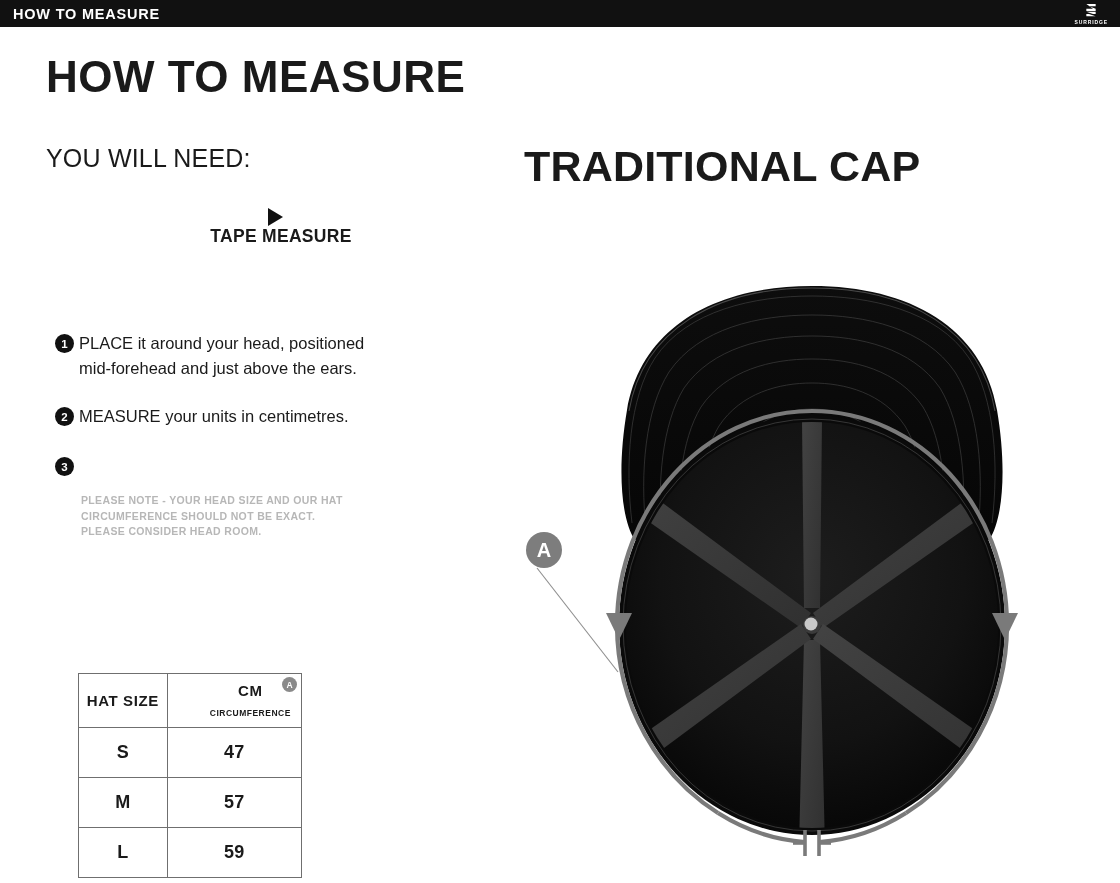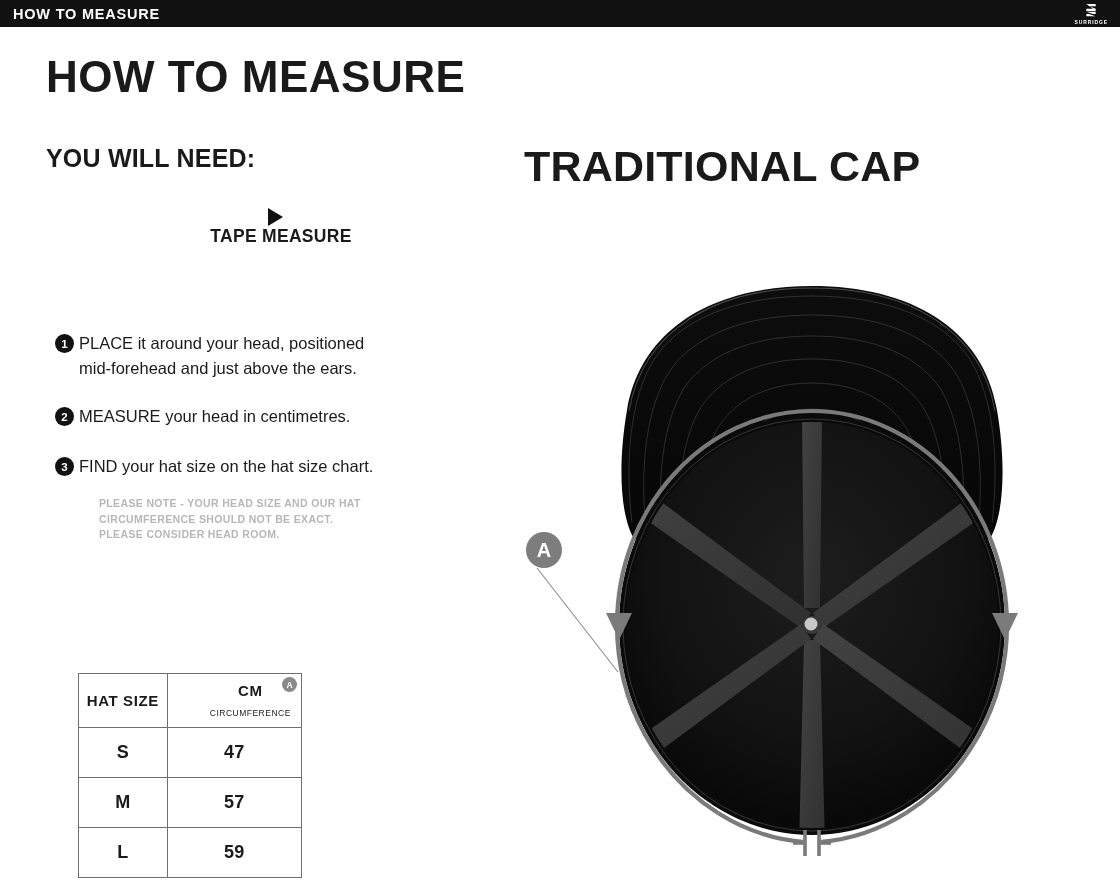--- a/index.html
+++ b/index.html
@@ -60,21 +60,21 @@
   #page-title {
     font-size: 44px;
     font-weight: 700;
     letter-spacing: 0.5px;
     margin: 0;
     line-height: 1;
     color: #1a1a1a;
   }
   #need-heading {
     font-size: 25px;
-    font-weight: 700;
+    font-weight: 400;
     letter-spacing: 0.2px;
     margin: 47px 0 0 0;
     line-height: 1;
     color: #1a1a1a;
   }
 
   #tool-row {
     margin-top: 37px;
     display: flex;
     align-items: center;
@@ -127,21 +127,21 @@
   }
   .step-text {
     font-size: 16.5px;
     font-weight: 400;
     line-height: 1.52;
     color: #1a1a1a;
     max-width: 320px;
   }
   #please-note {
     margin-top: 17px;
-    margin-left: 44px;
+    margin-left: 26px;
     font-size: 10.5px;
     font-weight: 700;
     letter-spacing: 0.35px;
     line-height: 1.46;
     color: #b7b7b7;
     white-space: pre-line;
   }
 
   
   #size-table {
@@ -168,21 +168,21 @@
     letter-spacing: 0.6px;
   }
   .th-unit {
     font-size: 15px;
     font-weight: 700;
     letter-spacing: 0.6px;
     line-height: 1.05;
   }
   .th-unit-sub {
     font-size: 8.5px;
-    font-weight: 400;
+    font-weight: 700;
     letter-spacing: 0.5px;
     margin-top: 10px;
   }
   .cell-val {
     font-size: 18px;
     font-weight: 700;
     letter-spacing: 0.4px;
   }
   #table-ref-badge {
     position: absolute;
@@ -275,25 +275,24 @@
     </div>
   </div>
 
   <div id="steps">
     <div class="step">
       <span class="step-num">1</span>
       <span class="step-text">PLACE it around your head, positioned mid-forehead and just above the ears.</span>
     </div>
     <div class="step" style="margin-bottom:25px;">
       <span class="step-num">2</span>
-      <span class="step-text">MEASURE your head in centimetres.</span>
+      <span class="step-text">MEASURE your units in centimetres.</span>
     </div>
     <div class="step" style="margin-bottom:0;">
       <span class="step-num">3</span>
-      <span class="step-text">FIND your hat size on the hat size chart.</span>
     </div>
     <div id="please-note">PLEASE NOTE - YOUR HEAD SIZE AND OUR HAT
 CIRCUMFERENCE SHOULD NOT BE EXACT.
 PLEASE CONSIDER HEAD ROOM.</div>
   </div>
 
 </div>
 
 <table id="size-table">
   <thead>

